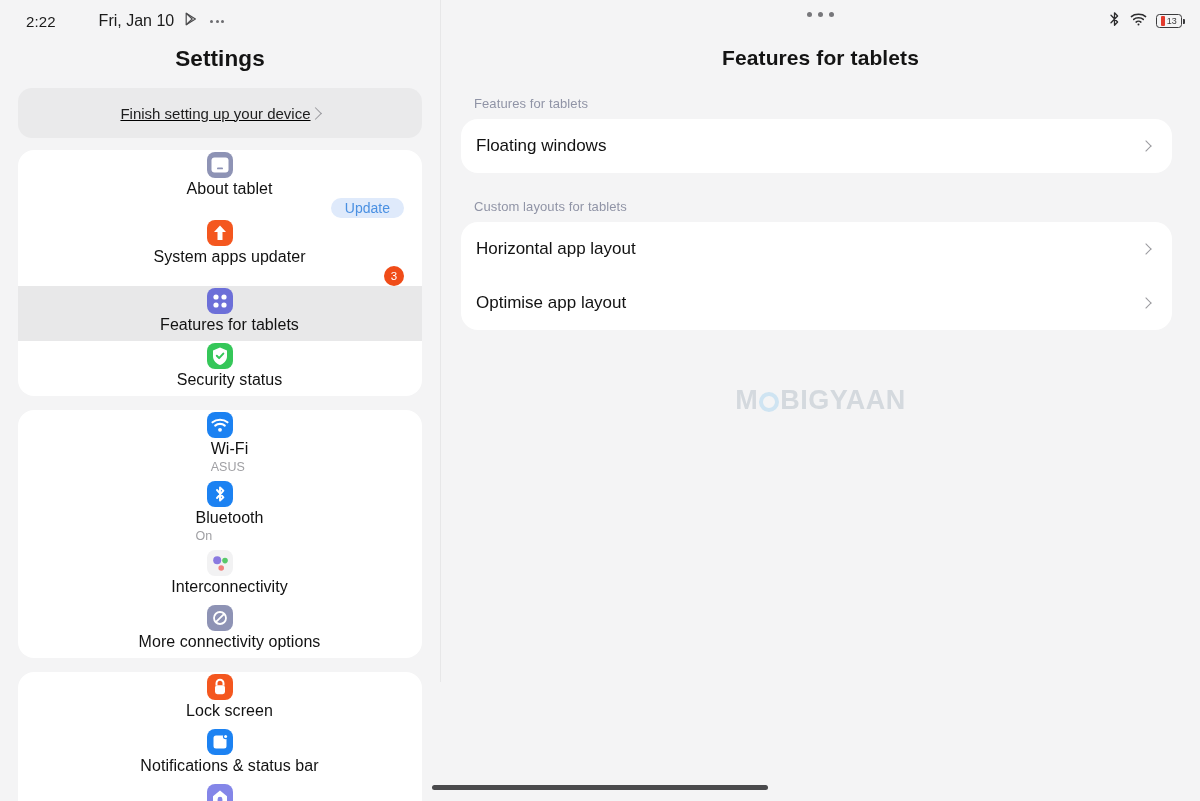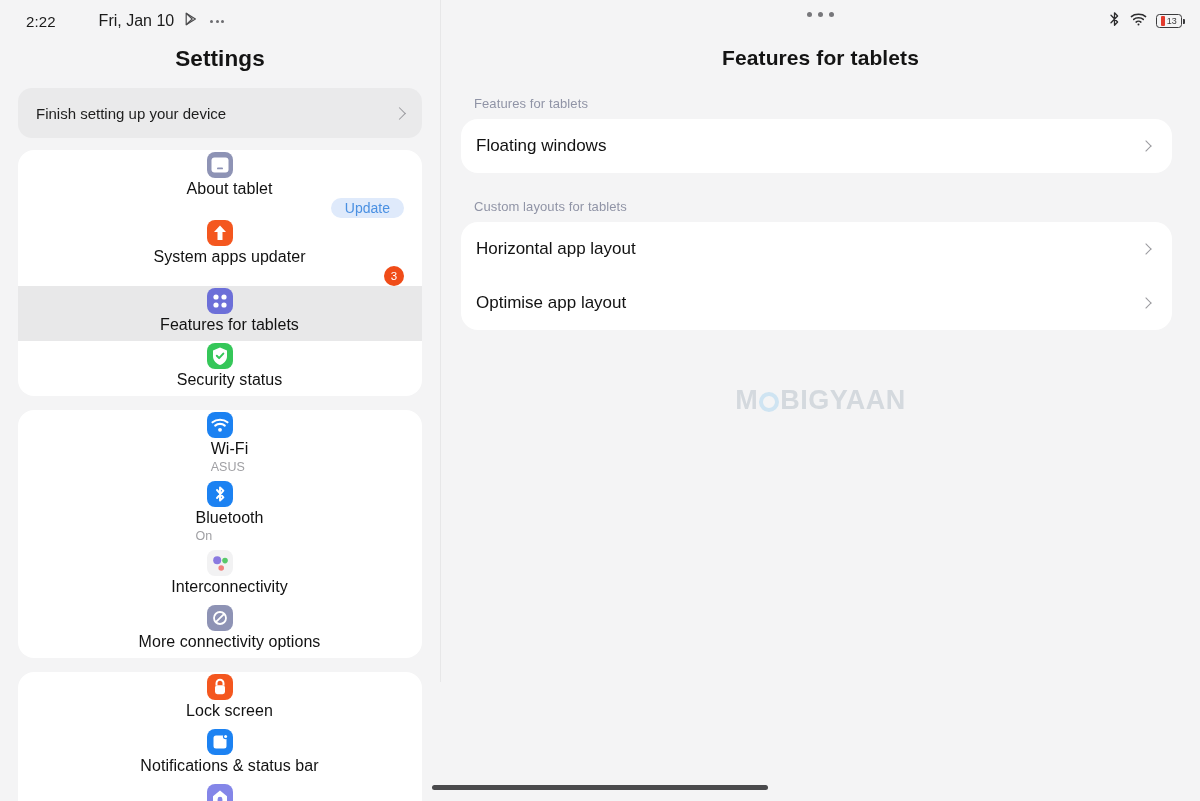--- a/index.html
+++ b/index.html
@@ -30,22 +30,23 @@
   .dots-ico i { width:3px; height:3px; border-radius:50%; background:#6b6b6f; display:block; }
 
   .side-title {
     text-align: center; font-size: 22.5px; font-weight: 700;
     color: #141414; padding: 14px 0 16px; letter-spacing: .1px;
   }
 
   .finish-card {
     margin: 0 18px 12px; height: 50px;
     background: #eaeaeb; border-radius: 14px;
-    display: flex; align-items: center; justify-content: space-between;
+    display: flex; align-items: center; justify-content: center;
     padding: 0 18px 0 18px;
+    text-decoration: underline;
   }
   .finish-card .txt { font-size: 15px; color: #1e1e1e; }
 
   .chev {
     width: 9px; height: 9px;
     border-right: 1.8px solid #9a9a9e; border-top: 1.8px solid #9a9a9e;
     transform: rotate(45deg); display: block;
   }
   .chev.small { width: 8px; height: 8px; border-width: 1.7px; }
 

